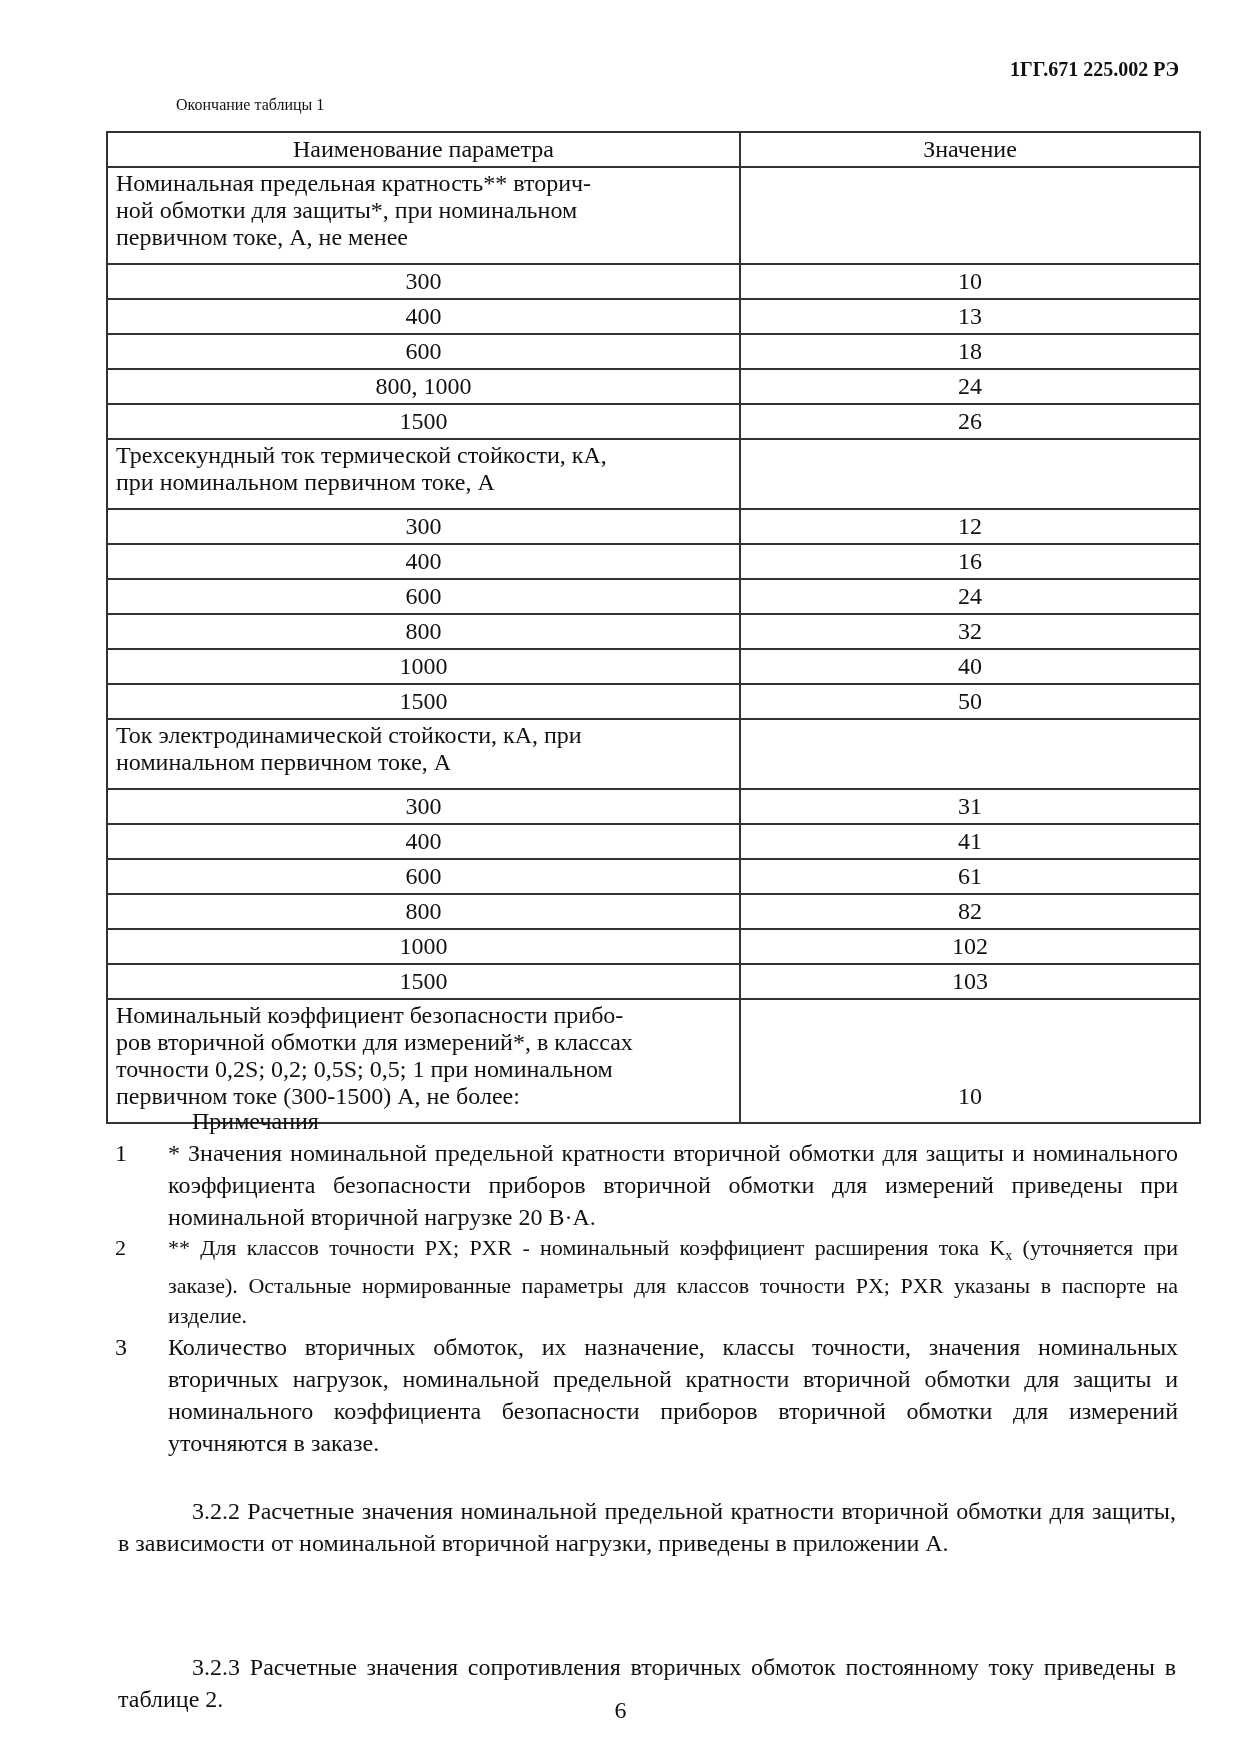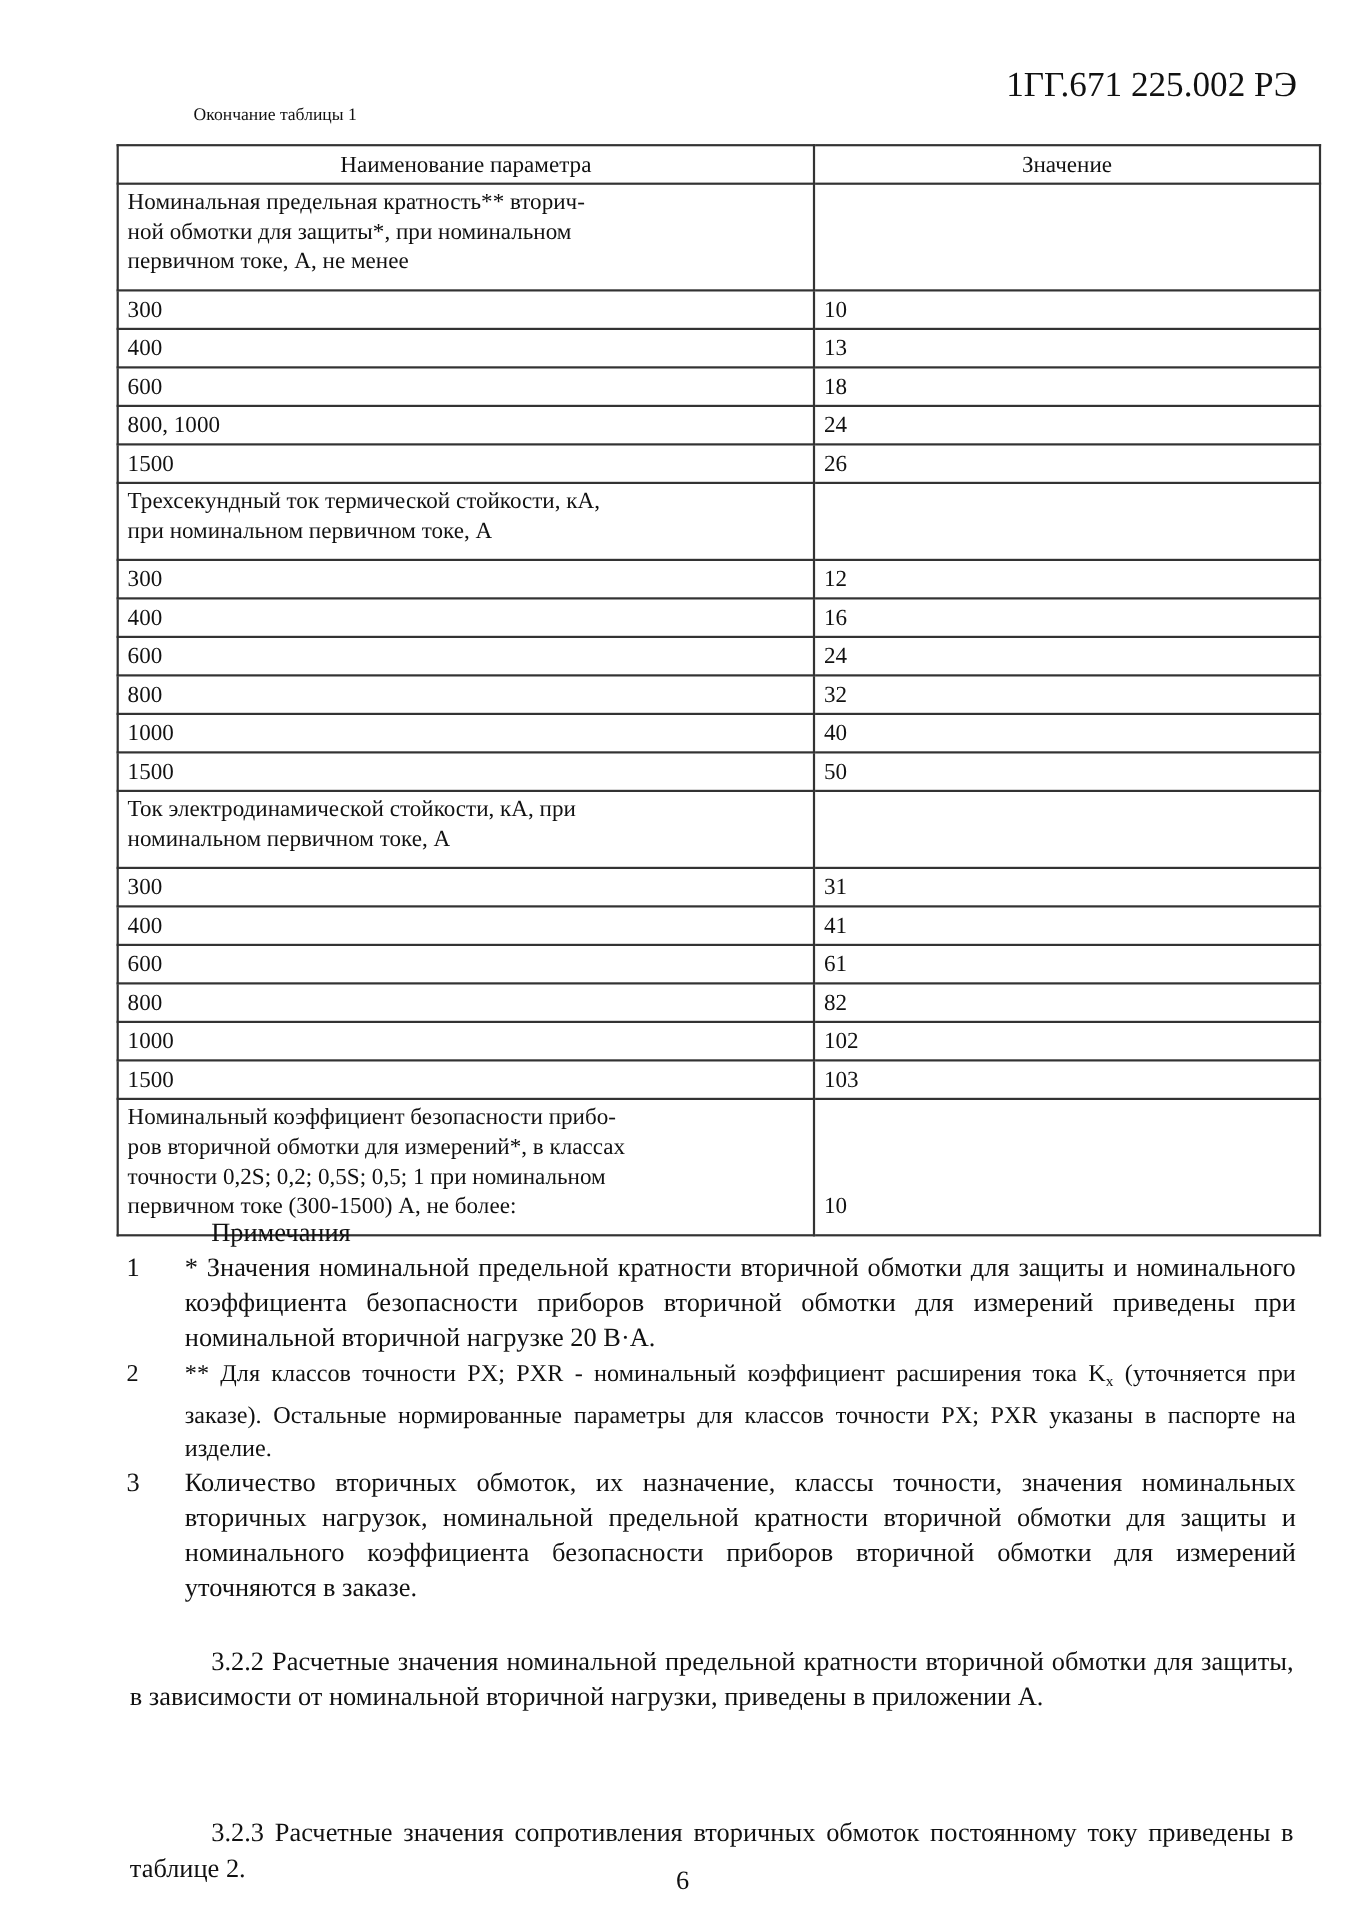--- a/index.html
+++ b/index.html
@@ -1,25 +1,25 @@
 <!DOCTYPE html>
 <html><head>
 <meta charset="utf-8">
 <style>
   html, body { margin:0; padding:0; background:#ffffff; }
   body { width:1241px; height:1755px; position:relative; overflow:hidden;
          font-family:"Liberation Serif", "DejaVu Serif", serif; color:#111; }
-  .doc-code { position:absolute; top:58px; right:62px; font-size:32px; }
+  .doc-code { position:absolute; top:58px; right:62px; font-size:20px;font-weight:bold; }
   .table-caption { position:absolute; top:96px; left:176px; font-size:16px; }
   table.params { position:absolute; top:131px; left:106px; width:1095px;
-                 border-collapse:collapse; font-size:21px; line-height:27px; }
+                 border-collapse:collapse; font-size:24px; line-height:27px; }
   table.params td, table.params th { border:2px solid #333; padding:0 8px; font-weight:normal; vertical-align:top; }
   table.params th { text-align:center; height:33px; line-height:33px; }
   table.params td.c1 { width:615px; }
-  table.params td.center { }
+  table.params td.center { text-align:center; }
   table.params tr.sub td { height:33px; line-height:33px; padding-top:0; }
   table.params tr.group td { padding-top:2px; padding-bottom:12px; }
   table.params td.bottom { vertical-align:bottom; }
   .notes { position:absolute; top:1105px; left:110px; width:1068px; font-size:24px; line-height:32px; }
   .notes-title { margin-left:82px; }
   .note { display:flex; text-align:justify; }
   .note .num { width:53px; flex:none; padding-left:5px; }
   .note .txt { flex:1; }
   .note.small { font-size:22px; line-height:30px; }
   .para { position:absolute; left:118px; width:1058px; font-size:24px; line-height:32px; text-align:justify; }

